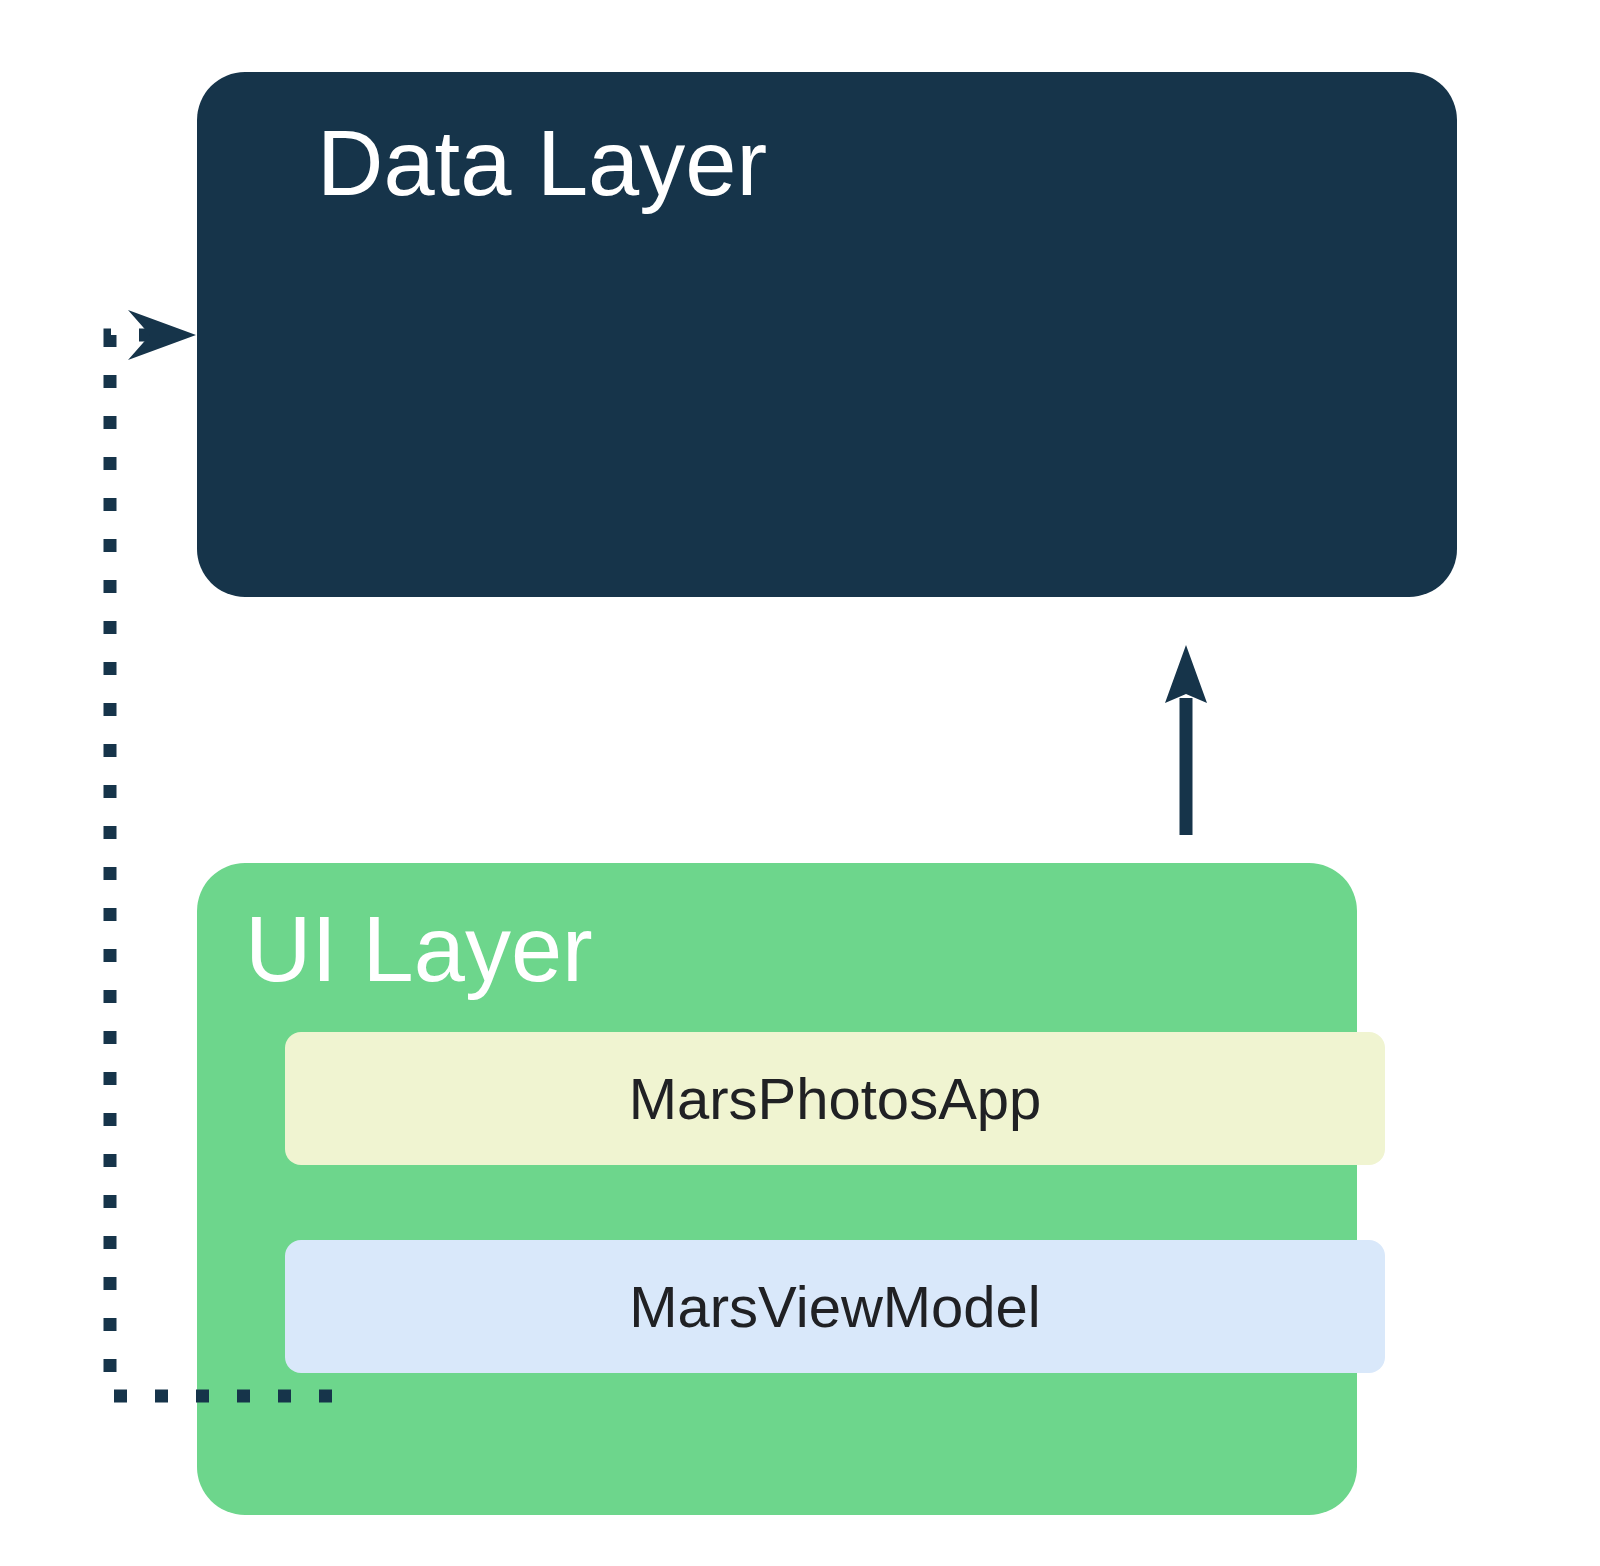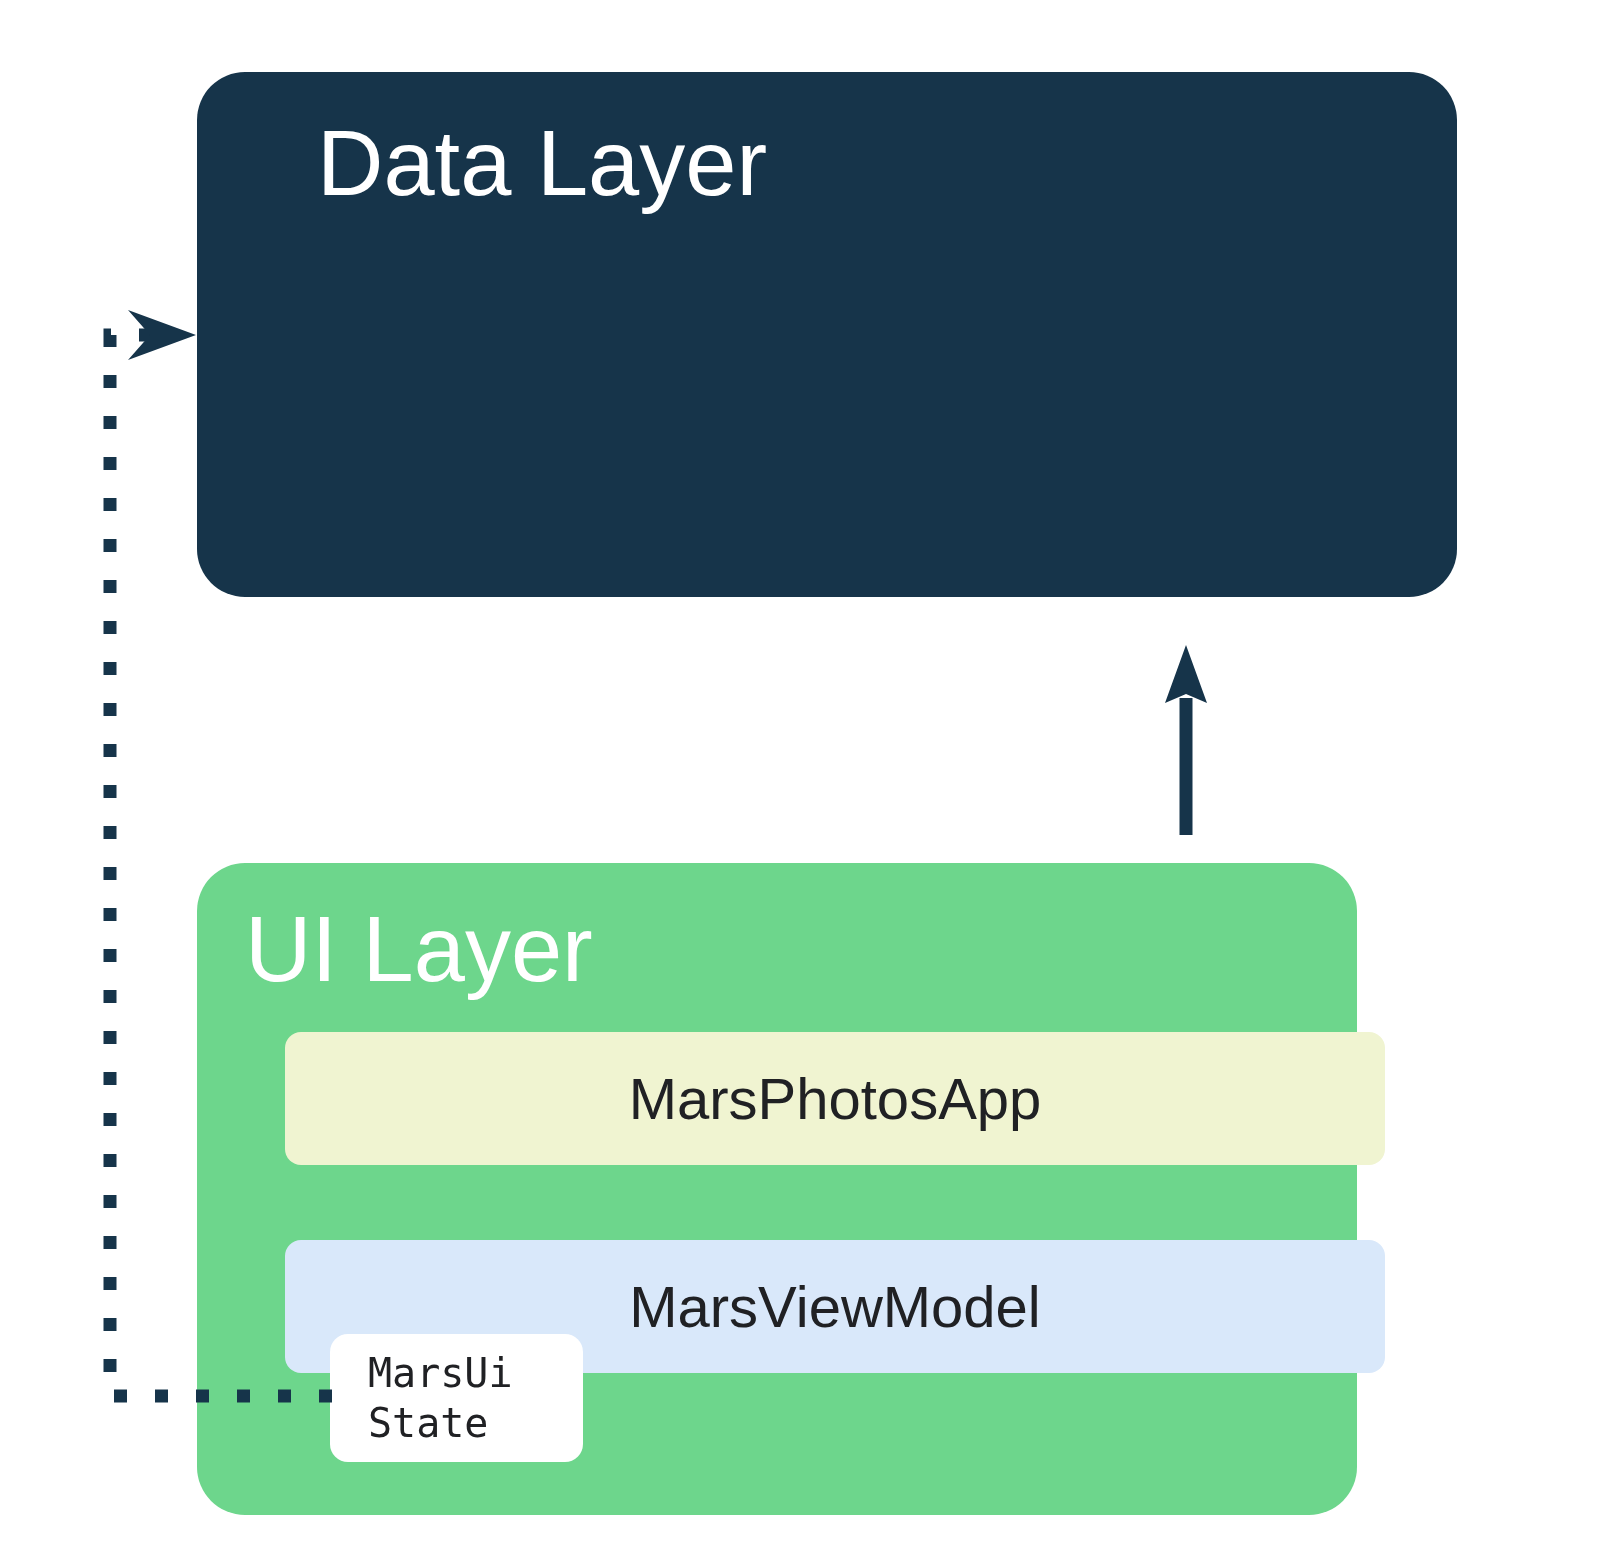--- a/index.html
+++ b/index.html
@@ -107,24 +107,20 @@
   </div>
 
   <div class="layer-box ui-layer">
     <div class="layer-title">UI Layer</div>
     <div class="inner-box viewmodel-box">
       <span>MarsViewModel</span>
     </div>
     <div class="inner-box app-box">
       <span>MarsPhotosApp</span>
     </div>
-    <div class="uistate-box">
-      <div>MarsUi</div>
-      <div>State</div>
-    </div>
   </div>
 
   <svg class="connector-overlay" viewBox="0 0 1600 1566">
 
     <polyline class="connector-stroke" points="332,1396 110,1396 110,335 150,335" stroke-width="13" stroke-dasharray="13 28"></polyline>
     <polygon class="connector-fill" points="196,335 128,310 150,335 128,360"></polygon>
 
     <line class="connector-stroke" x1="1186" y1="835" x2="1186" y2="698" stroke-width="13"></line>
     <polygon class="connector-fill" points="1186,645 1165,703 1186,694 1207,703"></polygon>
   </svg>

